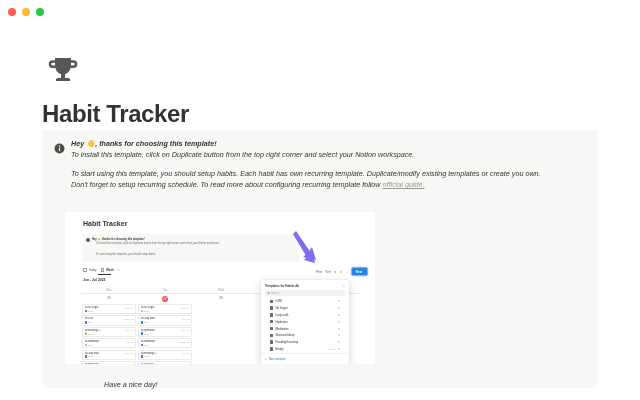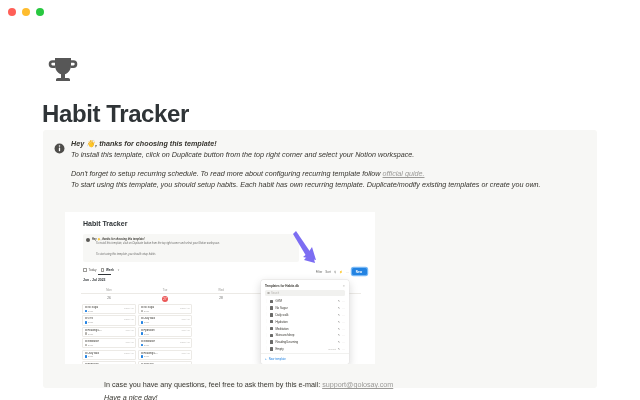--- a/index.html
+++ b/index.html
@@ -179,22 +179,22 @@
           <circle cx="6" cy="6" r="5.4" fill="#4e4d4a"></circle>
           <rect x="5.3" y="5" width="1.4" height="4" fill="#fff" rx=".5"></rect>
           <circle cx="6" cy="3.3" r="0.85" fill="#fff"></circle>
         </svg>
       </div>
 
       <div class="callout-body">
         <div class="c-line bold">Hey 👋, thanks for choosing this template!</div>
         <div class="c-line">To install this template, click on Duplicate button from the top right corner and select your Notion workspace.</div>
         <div class="c-gap"></div>
+        <div class="c-line">To start using this template, you should setup habits. Each habit has own recurring template. Duplicate/modify existing templates or create you own.</div>
         <div class="c-line"><span>Don't forget to setup recurring schedule. To read more about configuring recurring template follow </span><a class="link" href="#">official guide.</a></div>
-        <div class="c-line">To start using this template, you should setup habits. Each habit has own recurring template. Duplicate/modify existing templates or create you own.</div>
 
         <div class="shot">
 
           <div class="s-title">Habit Tracker</div>
 
           <div class="s-callout">
             <span class="s-cal-icon"></span>
             <span class="s-cal-l b" style="left:9px; top:3.5px;">Hey 👋, thanks for choosing this template!</span>
             <span class="s-cal-l" style="left:13px; top:8px;">To install this template, click on Duplicate button from the top right corner and select your Notion workspace.</span>
             <span class="s-cal-l" style="left:13px; top:19px;">To start using this template, you should setup habits</span>
@@ -440,20 +440,19 @@
               </div>
             <div class="p-foot">
               <span class="plus">+</span>
               <span class="ft">New template</span>
             </div>
           </div>
 
         </div>
 
         <div class="foot">
-          <div class="f-line"><span>In case you have any questions, feel free to ask them by this e-mail: </span><a class="f-mail" href="#">support@golosay.com</a></div>
           <div class="f-line italic">Have a nice day!</div>
         </div>
 
       </div>
     </div>
   </div>
 </div>
 
 </body></html>

